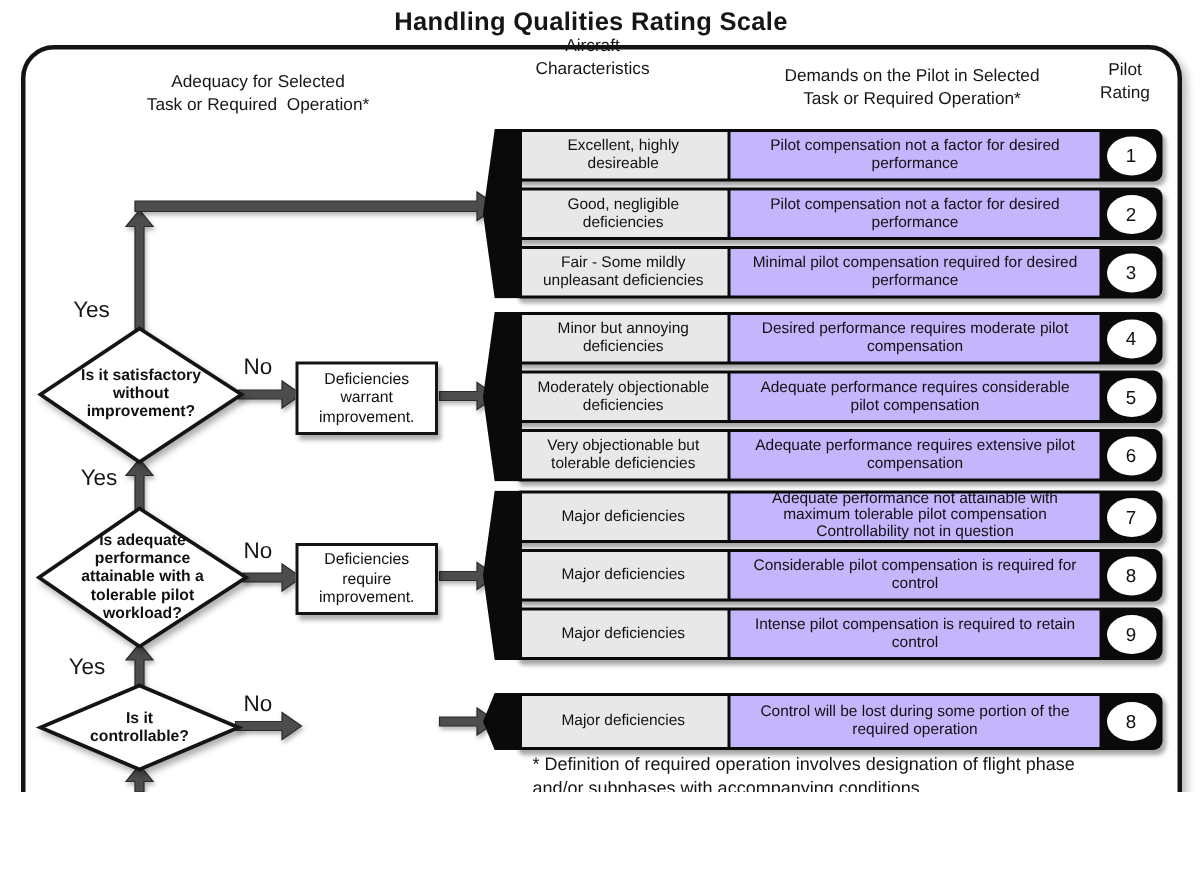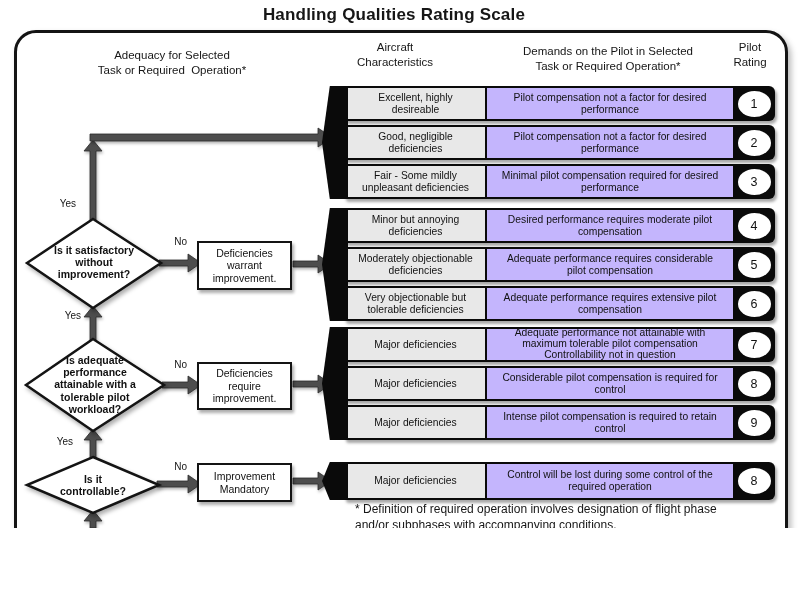--- a/index.html
+++ b/index.html
@@ -15,21 +15,21 @@
   .outer-box{
     position:absolute;left:14px;top:30px;width:768px;height:540px;
     border:3px solid #141414;border-radius:22px;background:transparent;
     box-shadow:3px 4px 6px rgba(0,0,0,0.28);
   }
   .hdr{
     position:absolute;text-align:center;font-size:11.5px;line-height:1.32;
     white-space:pre-line;color:#161616;
   }
   .hdr-adequacy{left:62px;top:48px;width:220px;}
-  .hdr-aircraft{left:325px;top:40px;width:140px;}
+  .hdr-aircraft{left:325px;top:24px;width:140px;}
   .hdr-demands{left:478px;top:44px;width:260px;}
   .hdr-rating{left:718px;top:40px;width:64px;}
 
   
   .grp{position:absolute;left:322px;width:453px;}
   .taper{
     position:absolute;left:0;top:0;bottom:0;width:26px;background:#0a0a0a;
     clip-path:polygon(100% 0,30% 0,0 50%,30% 100%,100% 100%);
   }
   .bars{margin-left:22px;}
@@ -63,21 +63,21 @@
     display:flex;align-items:center;justify-content:center;text-align:center;
     font-size:10.5px;line-height:1.18;white-space:pre-line;box-sizing:border-box;
     box-shadow:2px 3px 3px rgba(0,0,0,0.32);
   }
   .stadium{
     position:absolute;left:42px;top:528px;width:108px;height:36px;
     border:2.5px solid #141414;border-radius:18px;background:#22c55e;box-sizing:border-box;
     display:flex;align-items:center;justify-content:center;font-size:11px;
     box-shadow:2px 3px 3px rgba(0,0,0,0.32);
   }
-  .flow-label{position:absolute;width:30px;text-align:right;font-size:10px;color:#161616;}
+  .flow-label{position:absolute;width:30px;text-align:center;font-size:15px;color:#161616;}
   .footnote{
     position:absolute;left:355px;top:502px;width:420px;text-align:left;
     font-size:12px;line-height:1.32;white-space:pre-line;color:#161616;
   }
   svg.flow{position:absolute;left:0;top:0;pointer-events:none;}
   .arrow{fill:#4d4d4d;stroke:#2b2b2b;stroke-width:.8;filter:drop-shadow(1.5px 2px 1.5px rgba(0,0,0,0.3));}
   .diamond{fill:#ffffff;stroke:#141414;stroke-width:2.5;filter:drop-shadow(2px 3px 2px rgba(0,0,0,0.32));}
 </style>
 </head>
 <body>
@@ -124,22 +124,20 @@
 workload?</div>
   <div class="diam-text" style="left:43px;top:473px;width:100px;">Is it
 controllable?</div>
 
   <div class="action-box" style="top:241px;height:49px;">Deficiencies
 warrant
 improvement.</div>
   <div class="action-box" style="top:362px;height:48px;">Deficiencies
 require
 improvement.</div>
-  <div class="action-box" style="top:463px;height:39px;">Improvement
-Mandatory</div>
 
   <div class="stadium">Pilot Decisions</div>
 
   <div class="flow-label" style="left:46px;top:198px;">Yes</div>
   <div class="flow-label" style="left:51px;top:310px;">Yes</div>
   <div class="flow-label" style="left:43px;top:436px;">Yes</div>
   <div class="flow-label" style="left:157px;top:236px;">No</div>
   <div class="flow-label" style="left:157px;top:359px;">No</div>
   <div class="flow-label" style="left:157px;top:461px;">No</div>
 
@@ -238,21 +236,21 @@
           </div>
       </div>
     </div>
   </div>
 
   <div class="grp" style="top:462px;height:38px;">
     <div class="taper"></div>
     <div class="bars">
       <div class="bar bar-tall">
         <div class="cell c1">Major deficiencies</div>
-        <div class="cell c2">Control will be lost during some control of the
+        <div class="cell c2">Control will be lost during some portion of the
 required operation</div>
         <div class="circ">
             <div class="oval">8</div>
           </div>
       </div>
     </div>
   </div>
 
   <div class="footnote">* Definition of required operation involves designation of flight phase
 and/or subphases with accompanying conditions.</div>

